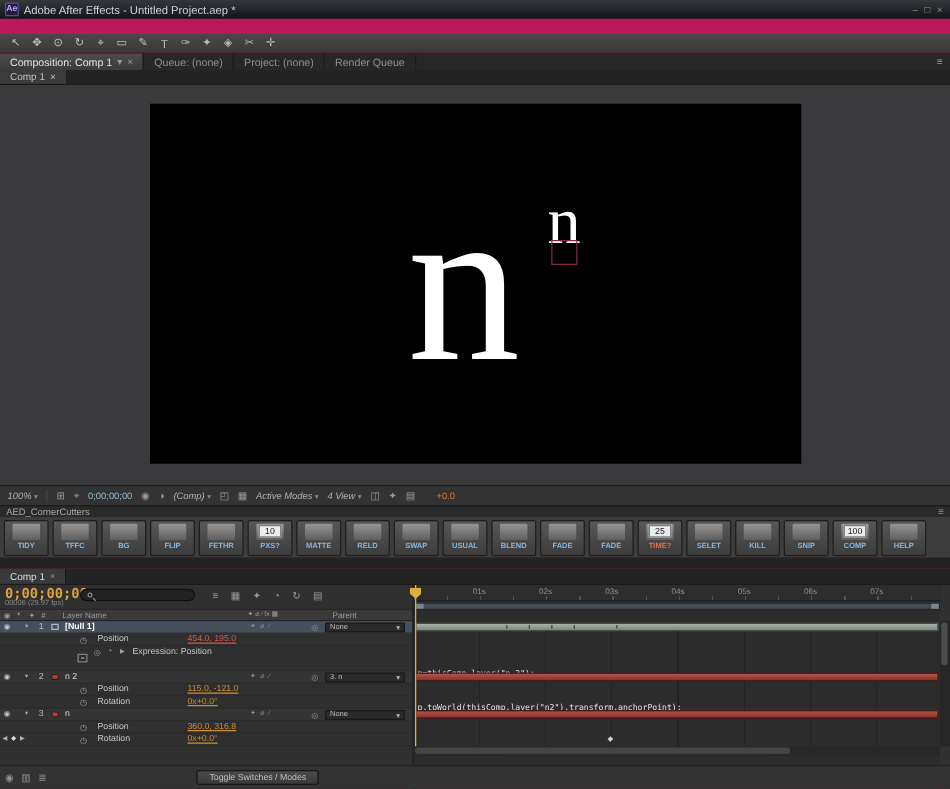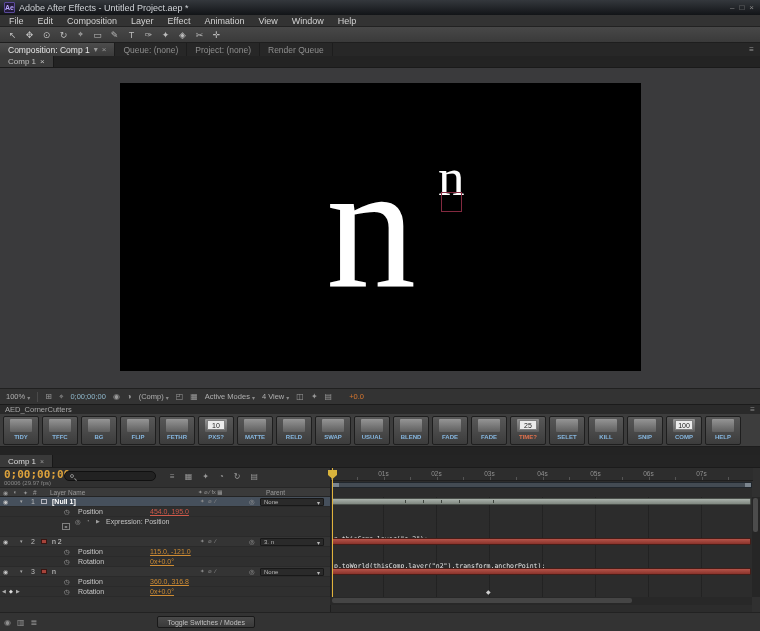--- a/index.html
+++ b/index.html
@@ -33,21 +33,21 @@
   
   .viewer{position:absolute;left:0;top:68px;width:760px;height:320px;background:#3a3a3c;}
   .canvas{position:absolute;left:120px;top:15px;width:521px;height:288px;background:#000;}
   .big-n{position:absolute;left:206px;top:54px;font-family:"Liberation Serif","DejaVu Serif",serif;font-size:180px;line-height:180px;color:#fff;}
   .small-n{position:absolute;left:318px;top:68px;font-family:"Liberation Serif","DejaVu Serif",serif;font-size:53px;line-height:53px;color:#fff;}
   .anchor-box{position:absolute;left:321px;top:109px;width:21px;height:20px;border:1px solid #83293f;}
 
   
   .viewerbar{position:absolute;left:0;top:388px;width:760px;height:16px;background:#333;border-top:1px solid #202020;display:flex;align-items:center;gap:7px;padding:0 6px;font-size:7.5px;color:#b0b0b0;}
   .vb-icon{font-size:8px;color:#9a9a9a;}
-  .vb-chip{display:flex;gap:2px;align-items:flex-end;white-space:nowrap;}
+  .vb-chip{display:flex;gap:2px;align-items:flex-end;white-space:nowrap;font-style:italic;}
   .vb-caret{font-size:6px;color:#8a8a8a;}
   .vb-timecode{color:#8fb8cc;}
   .vb-exposure{color:#d9772f;margin-left:10px;}
   .vb-sep{width:1px;height:10px;background:#222;border-right:1px solid #4a4a4a;}
 
   
   .script-header{position:absolute;left:0;top:404px;width:760px;height:10px;background:#2a2a2a;font-size:7.5px;color:#a8a8a8;display:flex;align-items:center;padding:0 5px;border-top:1px solid #1b1b1b;}
   .script-header .corner{margin-left:auto;font-size:8px;color:#8f8f8f;}
   .script-panel{position:absolute;left:0;top:414px;width:760px;height:33px;background:#3d3d3d;display:flex;align-items:center;padding:0 3px;gap:3px;border-bottom:1px solid #1d1d1d;}
   .sbtn{position:relative;width:36px;height:29px;background:linear-gradient(#585858,#3c3c3c);border:1px solid #1e1e1e;border-radius:2px;display:flex;flex-direction:column;align-items:center;padding-top:2px;flex:0 0 auto;}
@@ -143,32 +143,20 @@
   <div class="titlebar">
     <span class="appicon">Ae</span>
     <span>Adobe After Effects - Untitled Project.aep *</span>
     <span class="win-controls">
       <span>–</span>
       <span>□</span>
       <span>×</span>
     </span>
   </div>
 
-  <div class="menubar">
-
-  <span class="menu-item">File</span>
-      <span class="menu-item">Edit</span>
-      <span class="menu-item">Composition</span>
-      <span class="menu-item">Layer</span>
-      <span class="menu-item">Effect</span>
-      <span class="menu-item">Animation</span>
-      <span class="menu-item">View</span>
-      <span class="menu-item">Window</span>
-      <span class="menu-item">Help</span>
-    </div>
 
   <div class="toolbar">
 
   <span class="tool">↖</span>
       <span class="tool">✥</span>
       <span class="tool">⊙</span>
       <span class="tool">↻</span>
       <span class="tool">⌖</span>
       <span class="tool">▭</span>
       <span class="tool">✎</span>

